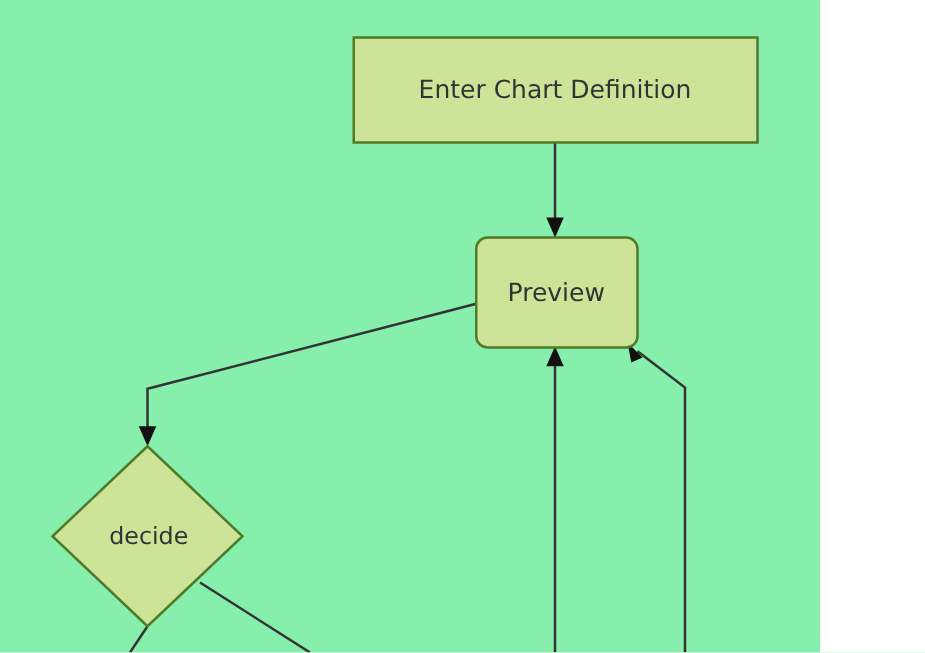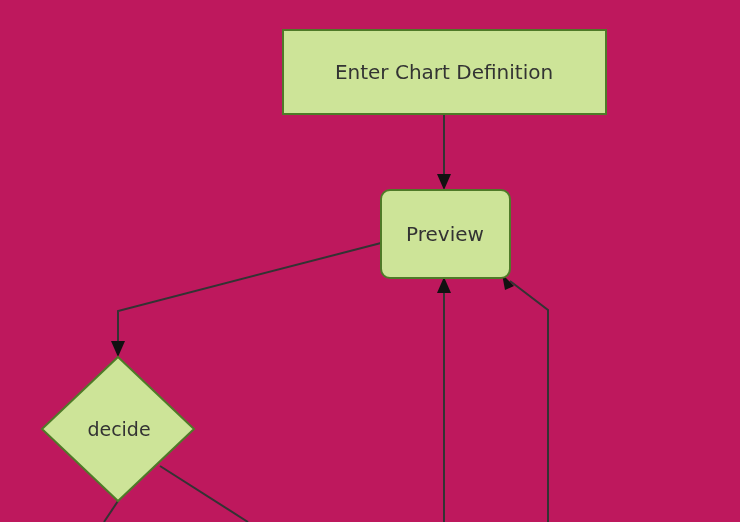--- a/index.html
+++ b/index.html
@@ -8,23 +8,23 @@
     background: #ffffff;
   }
   body {
     width: 740px;
     height: 522px;
     overflow: hidden;
     font-family: "DejaVu Sans", "Liberation Sans", sans-serif;
   }
   #flowchart-canvas {
     position: relative;
-    width: 740px;
+    width: 656px;
     height: 522px;
-    background: #be185d;
+    background: #86efac;
     text-align: right;
   }
   #flowchart-svg {
     position: absolute;
     top: 0;
     left: 0;
     width: 740px;
     height: 522px;
     display: block;
   }

